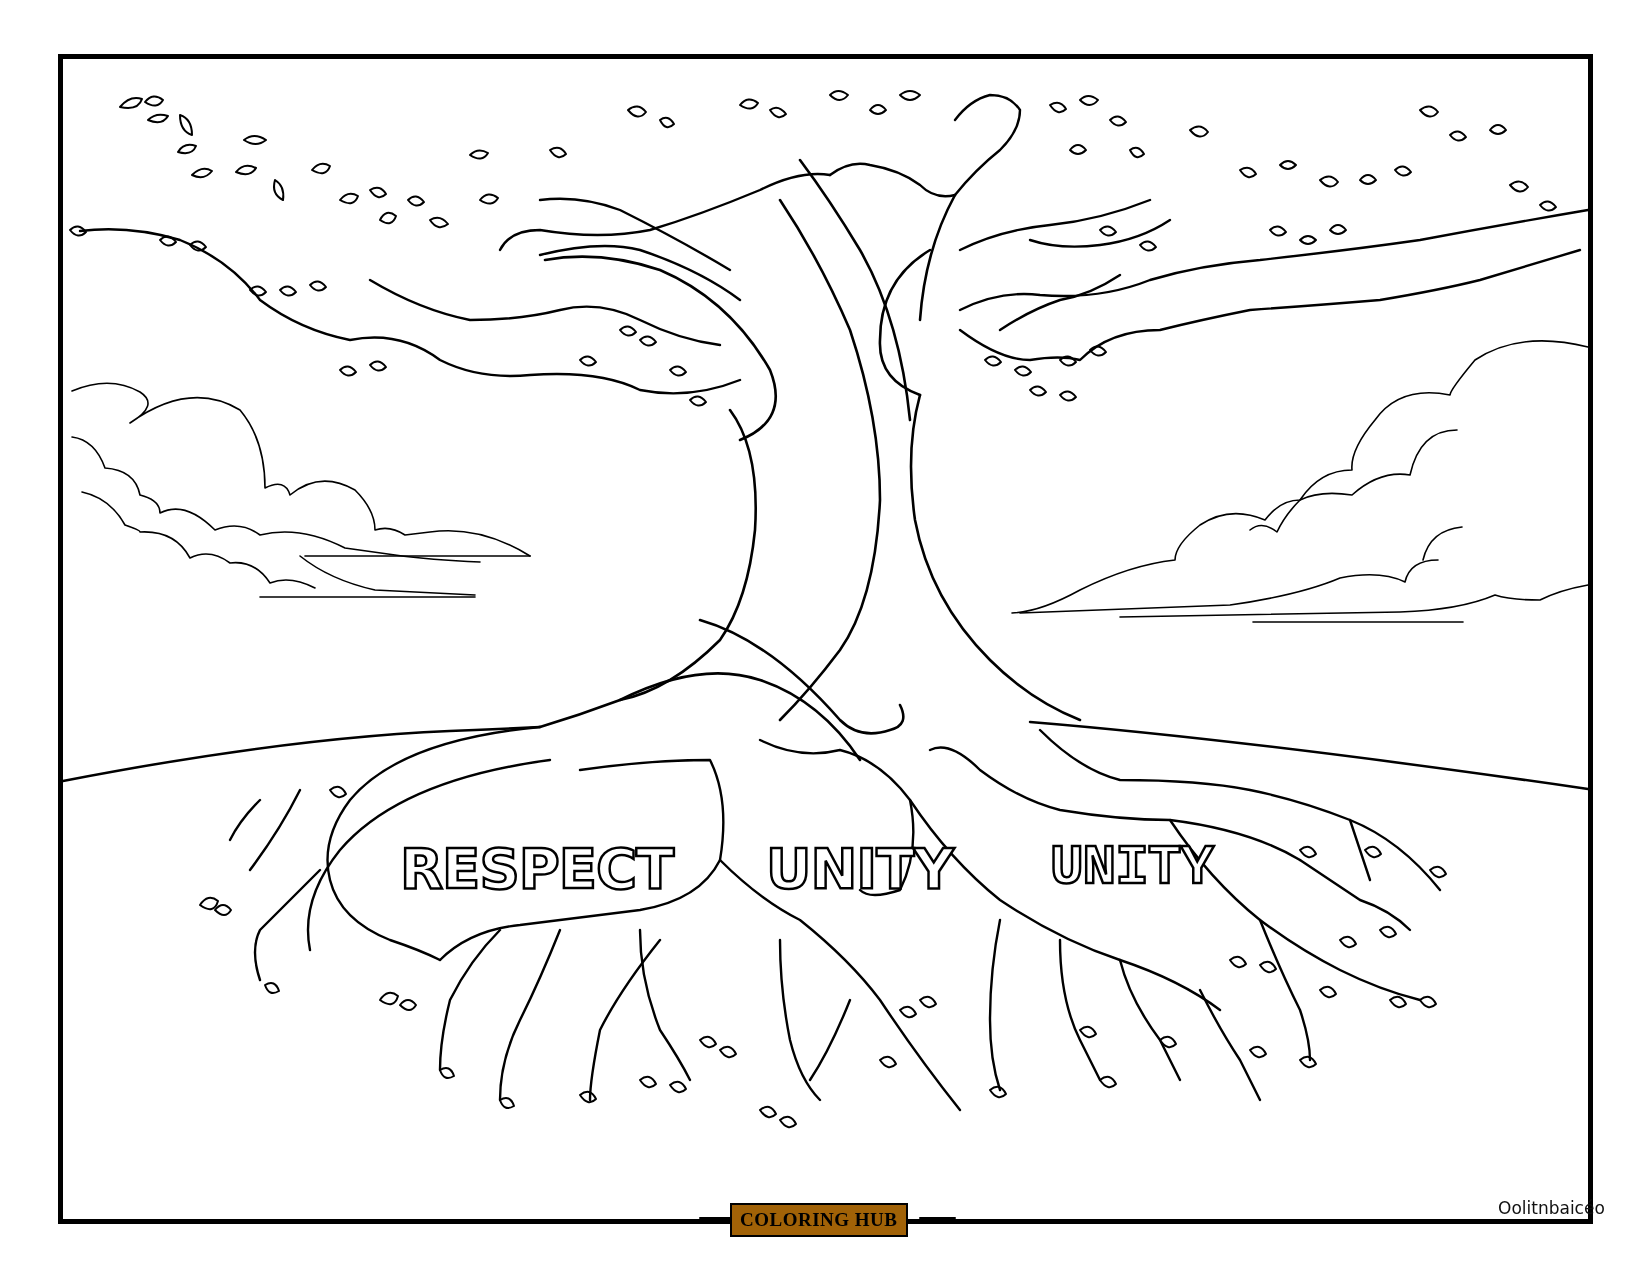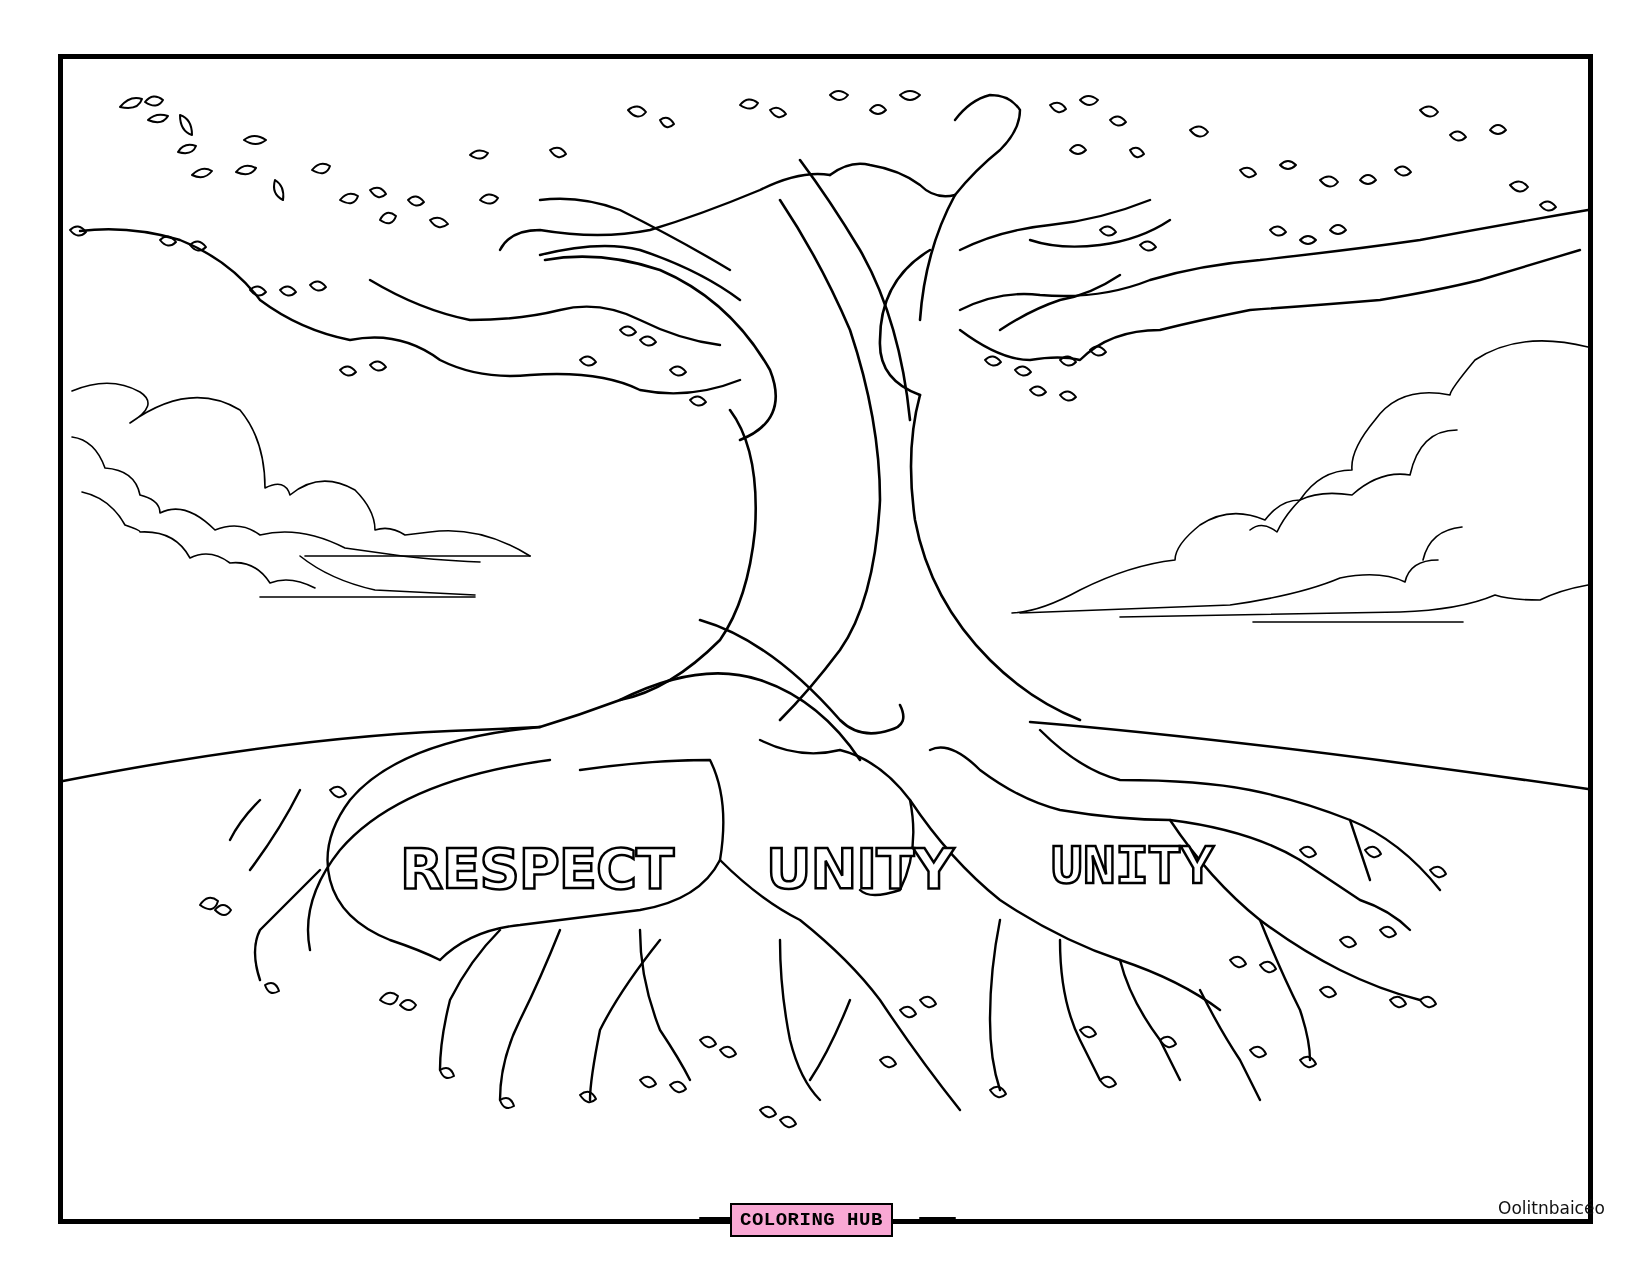--- a/index.html
+++ b/index.html
@@ -1,19 +1,19 @@
 <!DOCTYPE html>
 <html><head>
 <meta charset="utf-8">
 <style>
   html, body { margin:0; padding:0; background:#ffffff; }
   body { width:1650px; height:1275px; position:relative; overflow:hidden; font-family:"DejaVu Sans", sans-serif; }
   .frame { position:absolute; left:58px; top:54px; width:1525px; height:1160px; border:5px solid #000; box-sizing:content-box; }
   svg.art { position:absolute; left:0; top:0; width:1650px; height:1275px; }
-  .brand { position:absolute; left:730px; top:1203px; height:30px; padding:0 8px; background:#f9a8d4; border:2px solid #000; display:flex; align-items:center; font-family:Liberation Mono, monospace; font-weight:bold; font-size:19px; letter-spacing:0.5px; color:#000; }
+  .brand { position:absolute; left:730px; top:1203px; height:30px; padding:0 8px; background:#a16207; border:2px solid #000; display:flex; align-items:center; font-family:Liberation Serif, serif; font-weight:bold; font-size:19px; letter-spacing:0.5px; color:#000; }
   .sig { position:absolute; left:1498px; top:1198px; font-family:"DejaVu Sans", sans-serif; font-size:17px; color:#111; }
   .word { position:absolute; font-family:"DejaVu Sans", sans-serif; font-weight:bold; font-size:56px; color:#fff; -webkit-text-stroke:2.5px #000; letter-spacing:-1px; }
 </style>
 </head>
 <body>
 
 <div class="frame"></div>
 
 <svg class="art" viewBox="0 0 1650 1275" fill="none" stroke="#000" stroke-linecap="round" stroke-linejoin="round">
 

